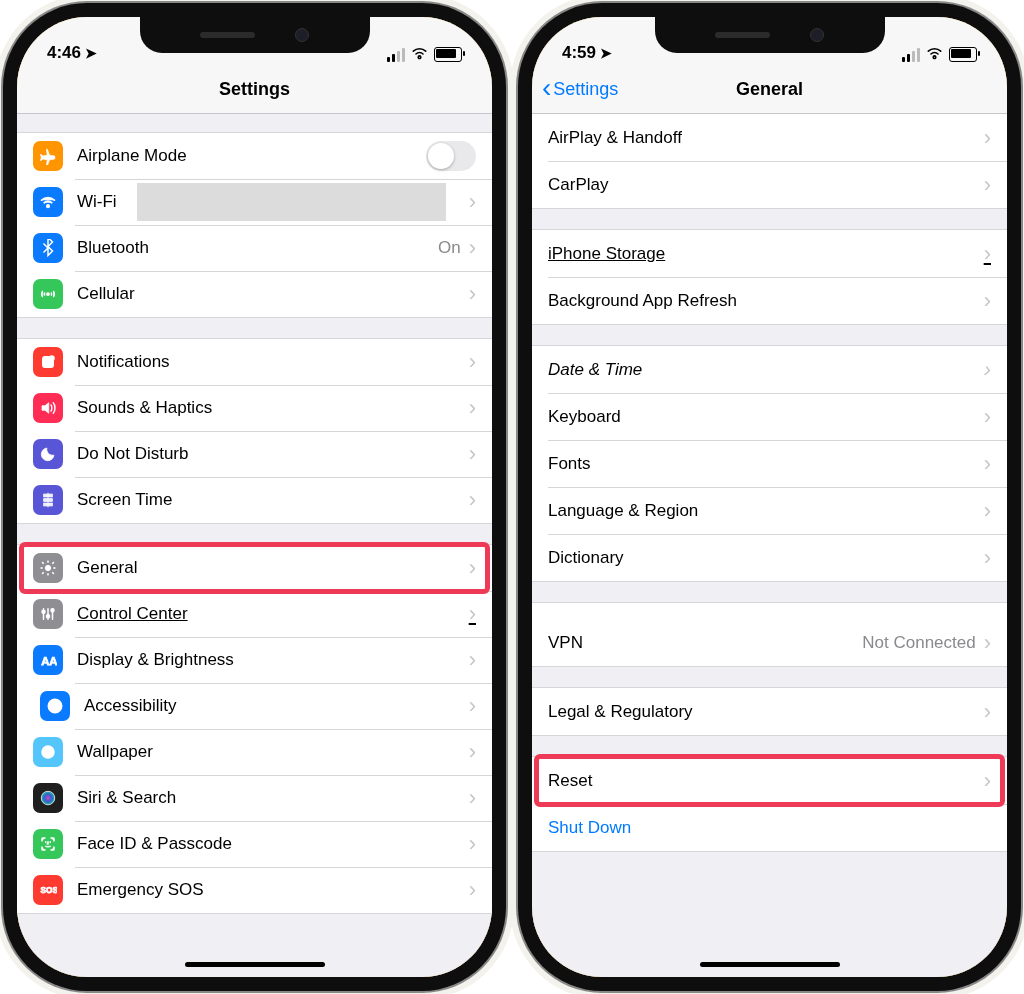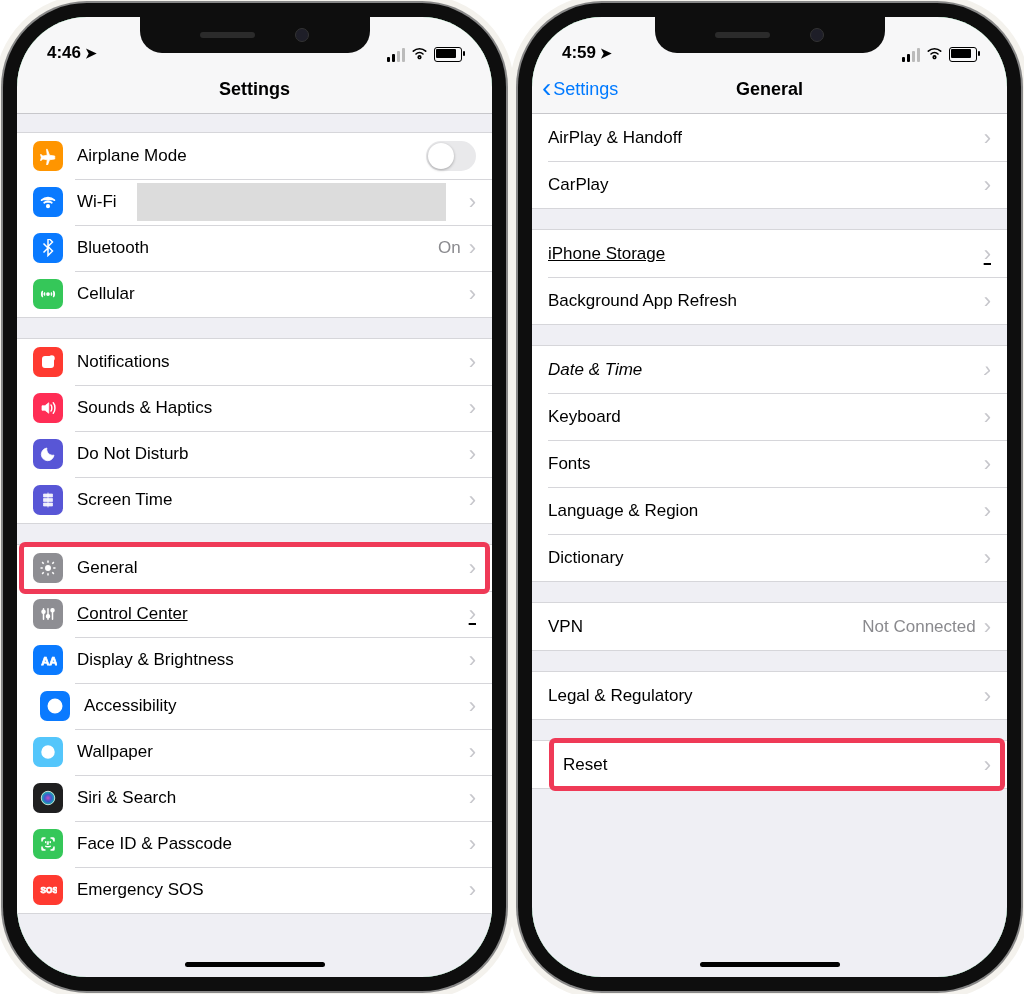--- a/index.html
+++ b/index.html
@@ -1,21 +1,21 @@
 <!DOCTYPE html>
 <html><head>
 <meta charset="utf-8">
 <style>
   html,body{margin:0;padding:0;font-family:-apple-system,Helvetica,Arial,sans-serif;background:#fff;}
   .stage{width:1024px;height:994px;position:relative;background:#fff;display:flex;gap:40px;justify-content:center;align-items:center;}
   .phone{width:475px;height:960px;background:#fff;border-radius:70px;position:relative;box-shadow:0 0 0 14px #0e0e0e,0 0 0 16px #888,0 0 0 22px #f4f2ed;overflow:hidden;}
   .notch{position:absolute;top:0;left:50%;transform:translateX(-50%);width:230px;height:36px;background:#0e0e0e;border-bottom-left-radius:22px;border-bottom-right-radius:22px;z-index:10;display:flex;align-items:center;justify-content:center;gap:40px}
   .speaker{width:55px;height:6px;background:#2b2b2b;border-radius:3px}
   .camera{width:12px;height:12px;background:#1e1e28;border-radius:50%;border:1px solid #333}
-  .screen{position:absolute;inset:0;background:#15803d;border-radius:56px;overflow:hidden;display:flex;flex-direction:column;}
+  .screen{position:absolute;inset:0;background:#a16207;border-radius:56px;overflow:hidden;display:flex;flex-direction:column;}
   .status{height:46px;display:flex;justify-content:space-between;align-items:flex-end;padding:0 30px 2px;background:#f7f7f8;}
   .status-left{font-weight:600;font-size:17px;display:flex;align-items:center;gap:4px}
   .loc-arrow{font-size:14px;transform:rotate(0deg)}
   .status-right{display:flex;align-items:center;gap:6px}
   .sig-bars{display:flex;align-items:flex-end;gap:2px}
   .sig-bars span{width:3px;background:#000;border-radius:1px}
   .sig-bars span:nth-child(1){height:5px}
   .sig-bars span:nth-child(2){height:8px}
   .sig-bars span:nth-child(3){height:11px;background:#bbb}
   .sig-bars span:nth-child(4){height:14px;background:#bbb}
@@ -334,37 +334,40 @@
             <div class="row no-icon" style="position: relative;">
               <span class="label">Language &amp; Region</span>
               <span class="chevron">›</span>
             </div>
             <div class="row no-icon" style="position: relative;">
               <span class="label">Dictionary</span>
               <span class="chevron">›</span>
             </div>
           </div>
           <div class="group">
-            <div class="row no-icon" style="position: relative;">
+            <div class="row no-icon" style="position: relative; margin-top: 16px;">
               <span class="label">VPN</span>
               <span class="value">Not Connected</span>
               <span class="chevron">›</span>
             </div>
           </div>
           <div class="group">
             <div class="row no-icon" style="position: relative;">
               <span class="label">Legal &amp; Regulatory</span>
               <span class="chevron">›</span>
             </div>
           </div>
           <div class="group">
-            <div class="row no-icon" style="position: relative; margin-left: 15px;">
+            <div class="row no-icon" style="position: relative;">
               <span class="label">Reset</span>
               <span class="chevron">›</span>
               <div class="highlight" style="inset: -3px 2px;"></div>
+            </div>
+            <div class="row no-icon blue" style="position: relative;">
+              <span class="label">Shut Down</span>
             </div>
           </div>
         </div>
       <div class="home-ind"></div>
     </div>
   </div>
 
 </div>
 
 </body></html>

